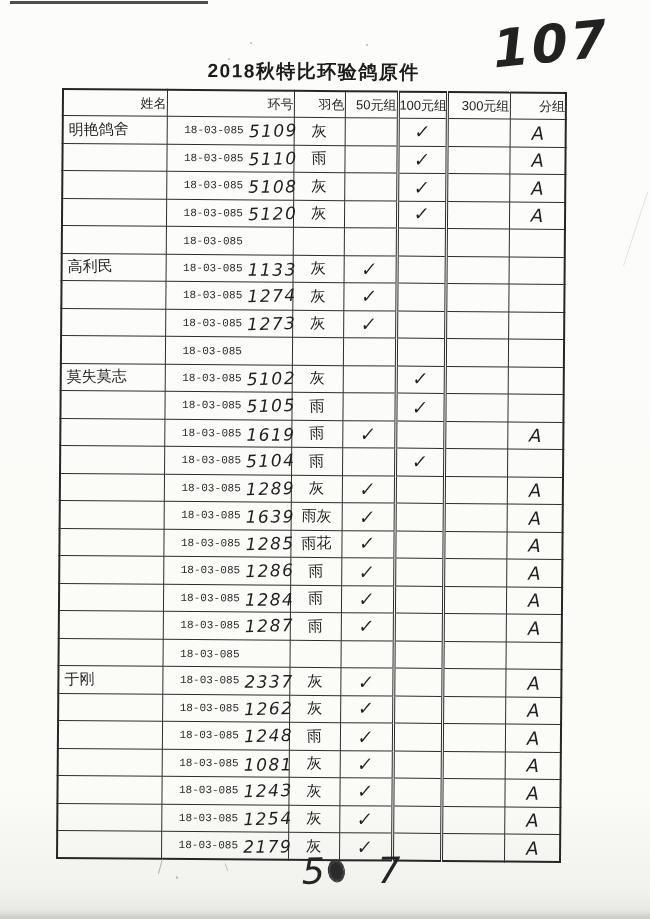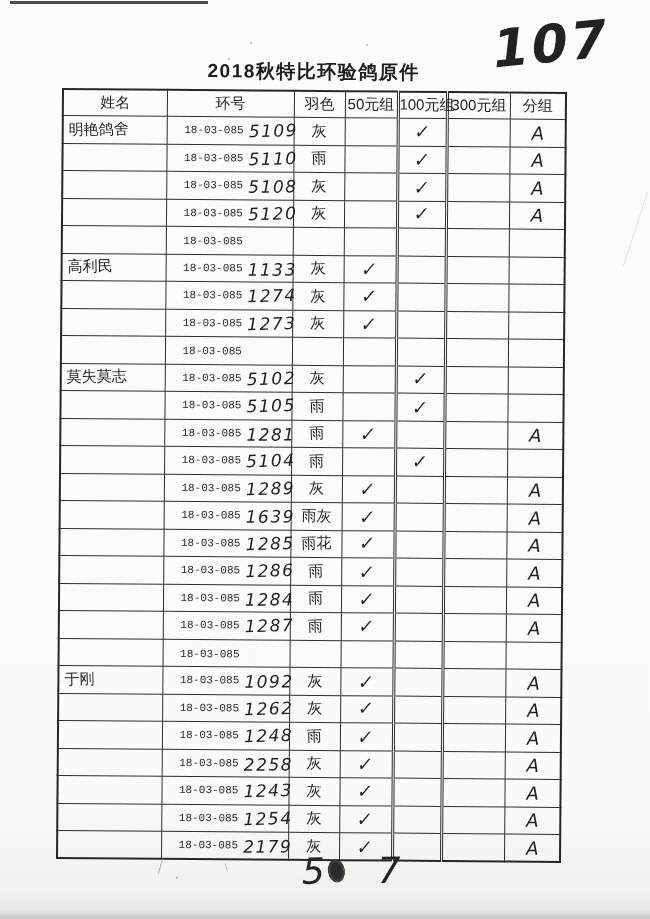--- a/index.html
+++ b/index.html
@@ -32,22 +32,22 @@
   
   table.ring-table{
     position:absolute;left:62px;top:90px;width:503px;
     border-collapse:collapse;table-layout:fixed;
     border:2px solid #262626;
   }
   .ring-table th,.ring-table td{
     border:1px solid #2d2d2d;padding:0;overflow:visible;white-space:nowrap;
   }
   .ring-table th{
-    height:25px;font-size:15px;font-weight:normal;color:#1f1f1f;
-    text-align:center;background:transparent;
+    height:25px;font-size:13px;font-weight:normal;color:#1f1f1f;
+    text-align:right;background:transparent;
   }
   .ring-table tbody tr{height:27.5px;}
   .ring-table th:nth-child(5),.ring-table td:nth-child(5),
   .ring-table th:nth-child(6),.ring-table td:nth-child(6){
     border-left:3px double #2d2d2d;
   }
   col.c-name{width:104px;} col.c-ring{width:127px;} col.c-color{width:51px;}
   col.c-g50{width:53px;} col.c-g100{width:49px;} col.c-g300{width:63px;}
   col.c-grp{width:56px;}
   td.center{text-align:center;}
@@ -398,21 +398,21 @@
     </td>
     <td class="center">
       <span class="hw grp"></span>
     </td>
   </tr>
           <tr>
     <td>
       <span class="hw hw-name"></span>
     </td>
     <td>
-      <span class="prefix">18-03-085</span><span class="hw ringnum">1281</span>
+      <span class="prefix">18-03-085</span><span class="hw ringnum">1619</span>
     </td>
     <td class="center">
       <span class="hw hw-color">雨</span>
     </td>
     <td class="center">
       <span class="hw check">✓</span>
     </td>
     <td class="center">
       <span class="hw check"></span>
     </td>
@@ -605,21 +605,21 @@
     </td>
     <td class="center">
       <span class="hw grp"></span>
     </td>
   </tr>
           <tr>
     <td>
       <span class="hw hw-name">于刚</span>
     </td>
     <td>
-      <span class="prefix">18-03-085</span><span class="hw ringnum">1092</span>
+      <span class="prefix">18-03-085</span><span class="hw ringnum">2337</span>
     </td>
     <td class="center">
       <span class="hw hw-color">灰</span>
     </td>
     <td class="center">
       <span class="hw check">✓</span>
     </td>
     <td class="center">
       <span class="hw check"></span>
     </td>
@@ -674,21 +674,21 @@
     </td>
     <td class="center">
       <span class="hw grp">A</span>
     </td>
   </tr>
           <tr>
     <td>
       <span class="hw hw-name"></span>
     </td>
     <td>
-      <span class="prefix">18-03-085</span><span class="hw ringnum">2258</span>
+      <span class="prefix">18-03-085</span><span class="hw ringnum">1081</span>
     </td>
     <td class="center">
       <span class="hw hw-color">灰</span>
     </td>
     <td class="center">
       <span class="hw check">✓</span>
     </td>
     <td class="center">
       <span class="hw check"></span>
     </td>

